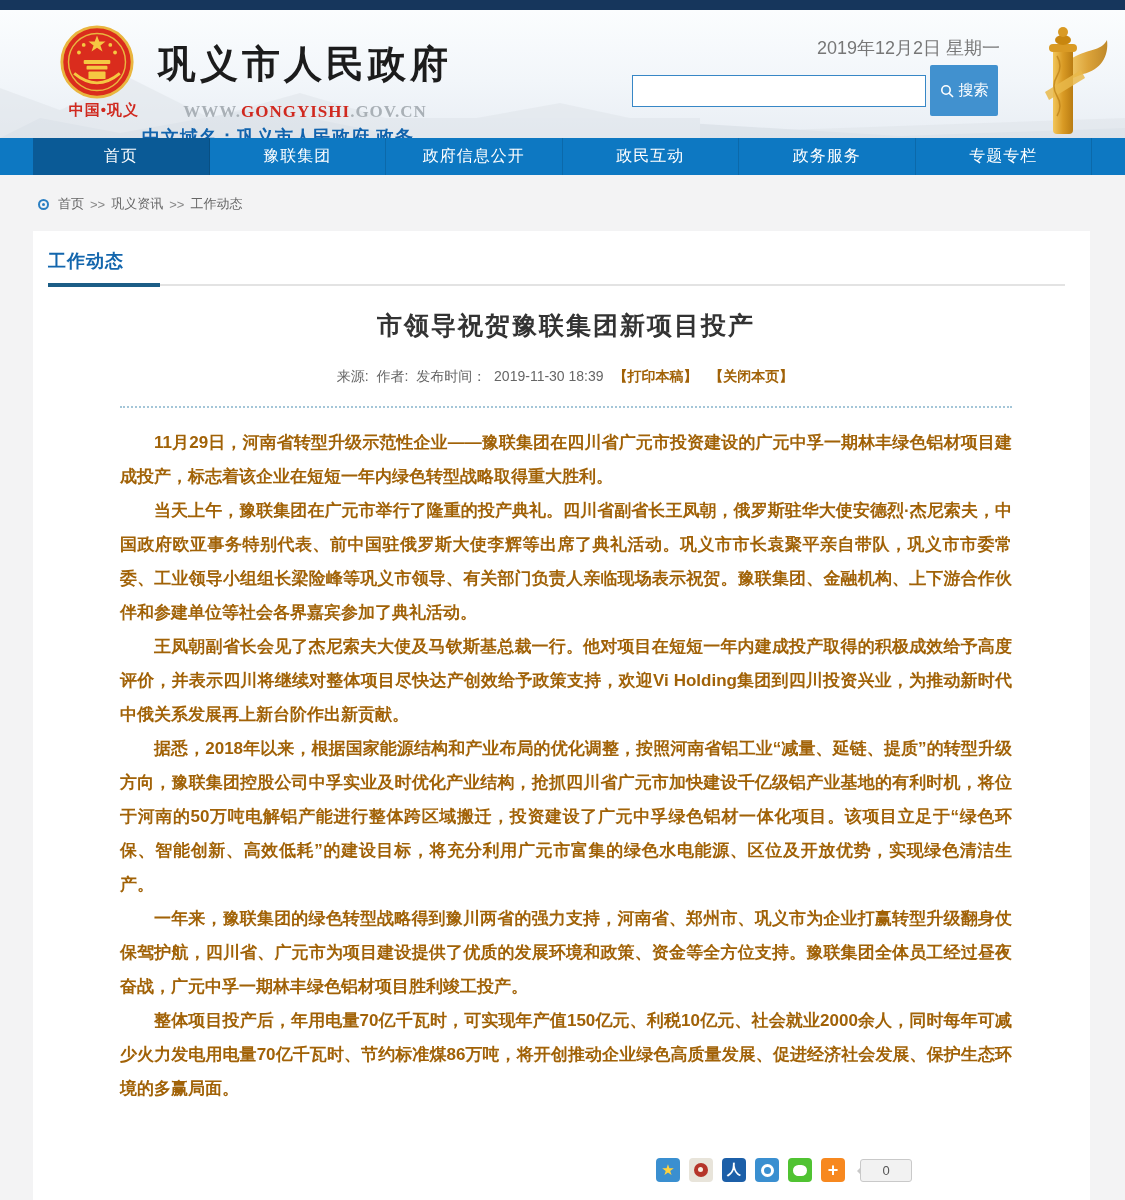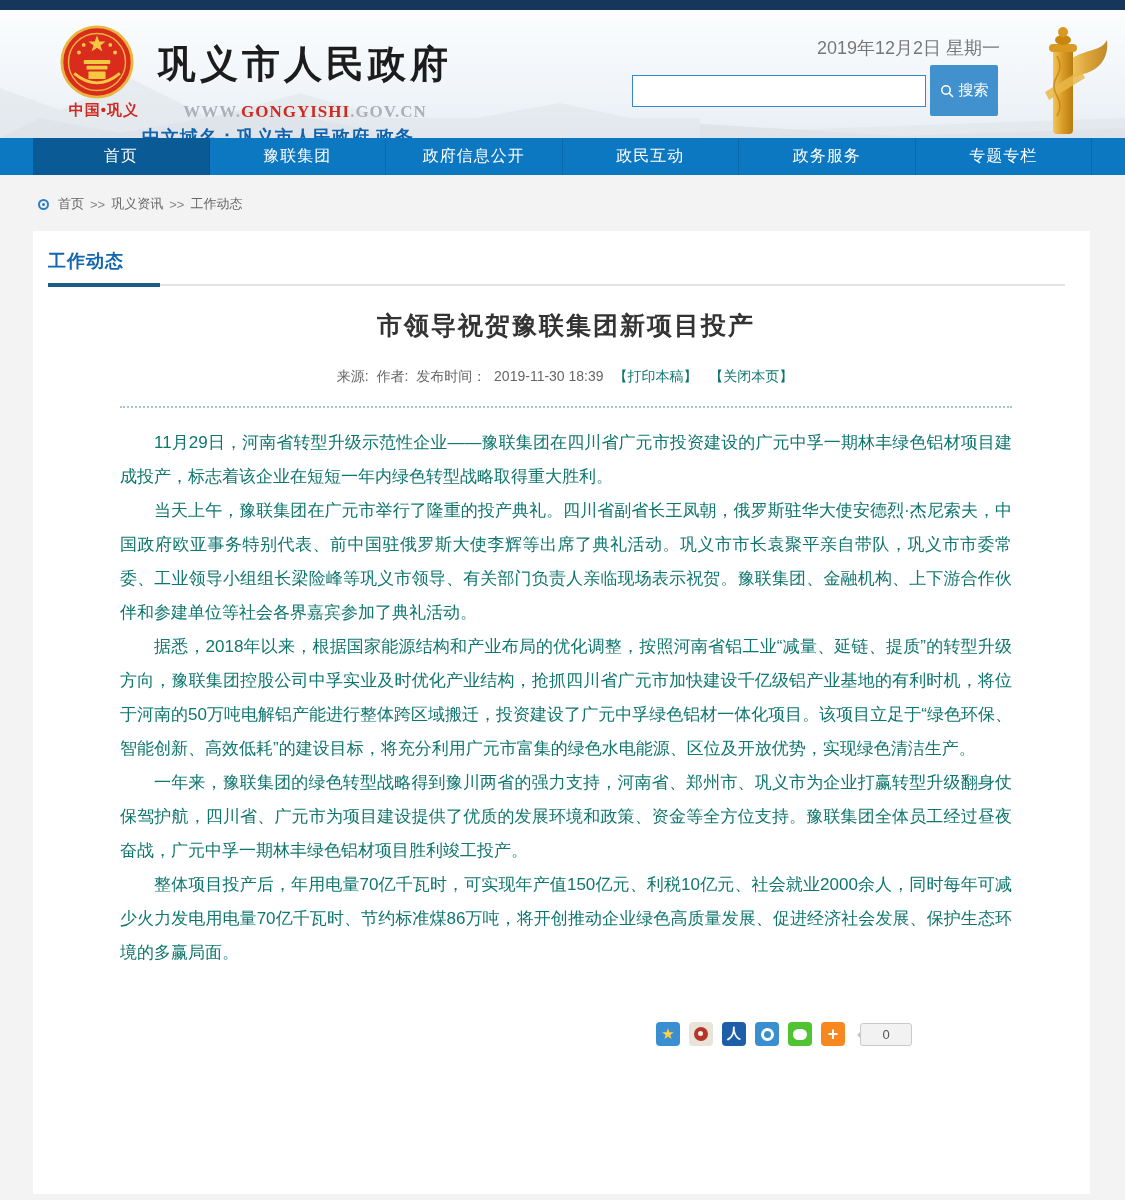--- a/index.html
+++ b/index.html
@@ -61,24 +61,24 @@
   .section-title { display:inline-block; font-size:18px; font-weight:bold; color:#1366ad; letter-spacing:1px; padding-bottom:10px; }
   .section-rule { position:relative; height:4px; margin-right:25px; }
   .section-rule .grayline { position:absolute; left:0; right:0; top:1px; height:2px; background:#e3e3e3; }
   .section-rule .bluebar { position:absolute; left:0; top:0; width:112px; height:4px; background:#1c5d86; }
 
   
   .article { padding:0 78px 0 87px; }
   .article-title { margin:22px 0 0; text-align:center; font-size:25px; font-weight:bold; color:#333; letter-spacing:2px; }
   .article-meta { margin-top:26px; text-align:center; font-size:14px; color:#666; }
   .article-meta span { margin:0 2px; }
-  .article-meta a { color:#0f766e; text-decoration:none; cursor:pointer; margin:0 4px; }
+  .article-meta a { color:#a16207; text-decoration:none; cursor:pointer; margin:0 4px;font-weight:bold; }
   .dotted-rule { margin-top:20px; border-bottom:2px dotted #a4c6d8; height:1px; }
   .article-body { margin-top:18px; }
-  .article-body p { margin:0; font-size:17px; line-height:34px; color:#0f766e; text-align:justify; text-indent:2em; }
+  .article-body p { margin:0; font-size:17px; line-height:34px; color:#a16207; text-align:justify; text-indent:2em;font-weight:bold; }
 
   
   .share-bar { margin:52px 100px 0 0; display:flex; justify-content:flex-end; align-items:center; gap:9px; padding-bottom:20px; }
   .share-icon { width:24px; height:24px; border-radius:4px; display:flex; align-items:center; justify-content:center; cursor:pointer; }
   .si-qzone { background:#3a8fd0; color:#ffd23e; font-size:15px; }
   .si-sina { background:#e8e4da; position:relative; }
   .si-sina .eye { width:14px; height:14px; border-radius:50%; background:#b5352a; position:relative; }
   .si-sina .eye::after { content:""; position:absolute; left:4px; top:4px; width:5px; height:5px; border-radius:50%; background:#f7efe2; }
   .si-renren { background:#1c5fa8; color:#fff; font-size:14px; font-weight:bold; }
   .si-pengyou { background:#3a8fd0; }
@@ -201,20 +201,21 @@
       <span>2019-11-30 18:39</span>
       <a>【打印本稿】</a>
       <a>【关闭本页】</a>
     </div>
 
     <div class="dotted-rule"></div>
 
     <div class="article-body">
       <p>11月29日，河南省转型升级示范性企业——豫联集团在四川省广元市投资建设的广元中孚一期林丰绿色铝材项目建成投产，标志着该企业在短短一年内绿色转型战略取得重大胜利。</p>
       <p>当天上午，豫联集团在广元市举行了隆重的投产典礼。四川省副省长王凤朝，俄罗斯驻华大使安德烈·杰尼索夫，中国政府欧亚事务特别代表、前中国驻俄罗斯大使李辉等出席了典礼活动。巩义市市长袁聚平亲自带队，巩义市市委常委、工业领导小组组长梁险峰等巩义市领导、有关部门负责人亲临现场表示祝贺。豫联集团、金融机构、上下游合作伙伴和参建单位等社会各界嘉宾参加了典礼活动。</p>
+      <p>王凤朝副省长会见了杰尼索夫大使及马钦斯基总裁一行。他对项目在短短一年内建成投产取得的积极成效给予高度评价，并表示四川将继续对整体项目尽快达产创效给予政策支持，欢迎Vi Holding集团到四川投资兴业，为推动新时代中俄关系发展再上新台阶作出新贡献。</p>
       <p>据悉，2018年以来，根据国家能源结构和产业布局的优化调整，按照河南省铝工业“减量、延链、提质”的转型升级方向，豫联集团控股公司中孚实业及时优化产业结构，抢抓四川省广元市加快建设千亿级铝产业基地的有利时机，将位于河南的50万吨电解铝产能进行整体跨区域搬迁，投资建设了广元中孚绿色铝材一体化项目。该项目立足于“绿色环保、智能创新、高效低耗”的建设目标，将充分利用广元市富集的绿色水电能源、区位及开放优势，实现绿色清洁生产。</p>
       <p>一年来，豫联集团的绿色转型战略得到豫川两省的强力支持，河南省、郑州市、巩义市为企业打赢转型升级翻身仗保驾护航，四川省、广元市为项目建设提供了优质的发展环境和政策、资金等全方位支持。豫联集团全体员工经过昼夜奋战，广元中孚一期林丰绿色铝材项目胜利竣工投产。</p>
       <p>整体项目投产后，年用电量70亿千瓦时，可实现年产值150亿元、利税10亿元、社会就业2000余人，同时每年可减少火力发电用电量70亿千瓦时、节约标准煤86万吨，将开创推动企业绿色高质量发展、促进经济社会发展、保护生态环境的多赢局面。</p>
     </div>
 
     <div class="share-bar">
       <span class="share-icon si-qzone">
           <span>★</span>
         </span>
       <span class="share-icon si-sina">

